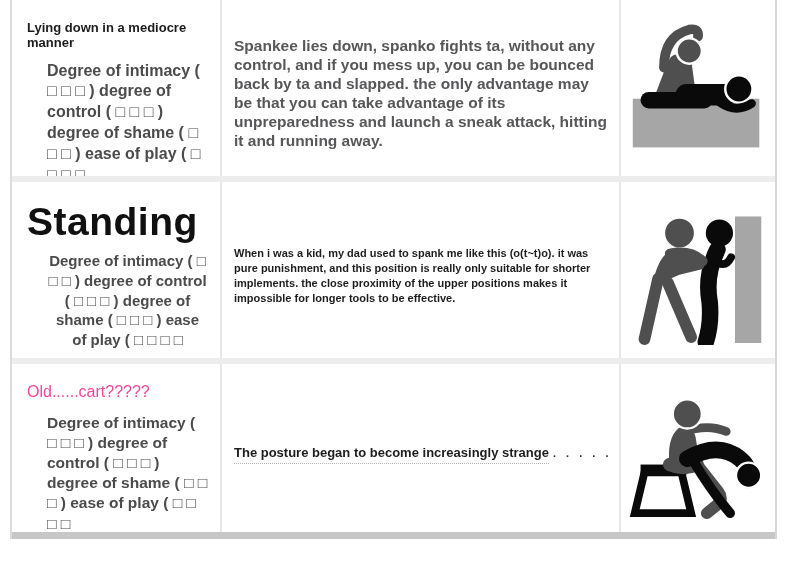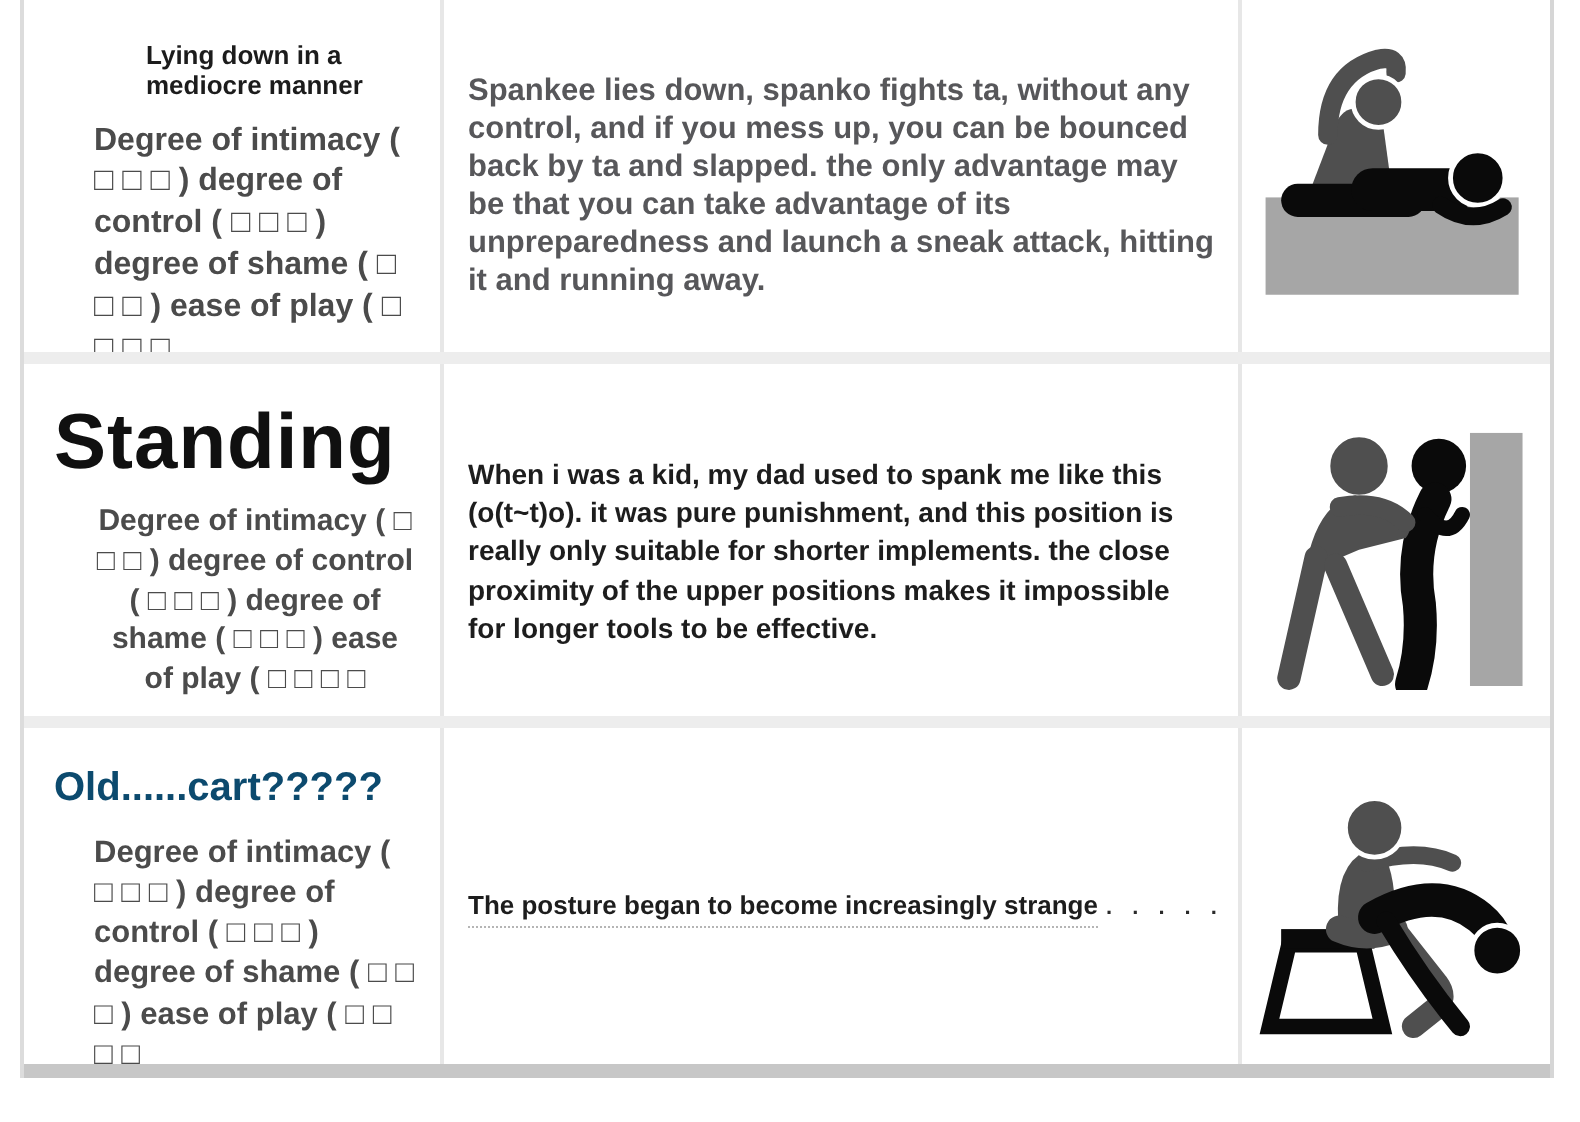--- a/index.html
+++ b/index.html
@@ -15,29 +15,29 @@
     border-left:2px solid #dcdcdc; border-right:2px solid #d6d6d6;
     box-sizing:border-box; background:#ffffff;
   }
   .cell { background:#ffffff; box-sizing:border-box; overflow:hidden; }
   .cell.left  { border-right:2px solid #e7e7e7; padding:20px 12px 0 15px; }
   .cell.mid   { border-right:2px solid #e7e7e7; display:flex; flex-direction:column; justify-content:center; padding:12px 12px 0 12px; }
   .cell.right { display:flex; align-items:center; justify-content:center; }
   .sep    { grid-column:1 / 4; background:#ededed; }
   .botbar { grid-column:1 / 4; background:#c7c7c7; }
 
-  .t-small { font-size:13px; font-weight:bold; color:#1c1c1c; line-height:1.18;margin-left:46px; }
+  .t-small { font-size:13px; font-weight:bold; color:#1c1c1c; line-height:1.18; }
   .t-big   { font-size:39px; font-weight:bold; color:#101010; line-height:1.05; margin:0 0 8px 0; letter-spacing:0.5px; }
-  .t-med   { font-size:20px; font-weight:bold; color:#0c4a6e; line-height:1.05; margin:0 0 12px 0; }
+  .t-med   { font-size:16px; font-weight:normal; color:#ec4899; line-height:1.05; margin:0 0 12px 0; }
   .stats   { font-size:16px; font-weight:bold; color:#4b4b4b; line-height:1.3; margin-top:10px;margin-left:20px; }
   .stats.s2 { font-size:15px; text-align:center; margin-top:4px; line-height:1.32; }
   .stats.s3 { font-size:15.5px; margin-top:4px; line-height:1.3; }
 
   .desc1 { font-size:15.5px; font-weight:bold; color:#57575a; line-height:1.22; }
-  .desc2 { font-size:14px; font-weight:bold; color:#1d1d1d; line-height:1.38; }
+  .desc2 { font-size:11px; font-weight:bold; color:#1d1d1d; line-height:1.38; }
   .desc3-wrap { display:flex; align-items:baseline; white-space:nowrap; }
   .desc3 { font-size:13px; font-weight:bold; color:#1d1d1d; border-bottom:1px dotted #b5b5b5; padding-bottom:3px; }
   .dots  { font-size:11px; font-weight:bold; color:#2a2a2a; letter-spacing:3.5px; margin-left:4px; }
 
   .icon-box { width:150px; height:156px; display:flex; align-items:center; justify-content:center; }
   .icon-box svg { display:block; }
 </style>
 </head>
 <body>
 

